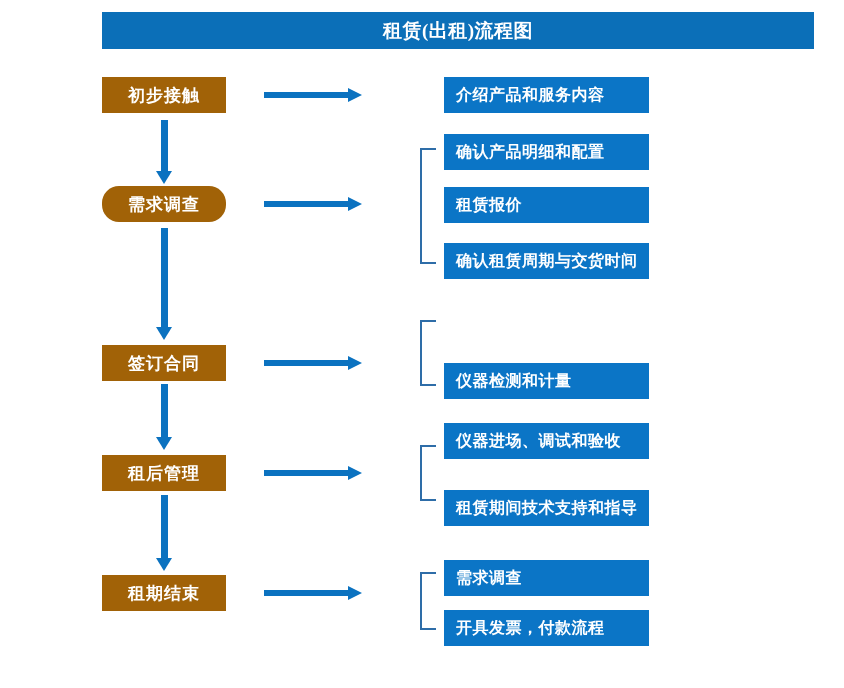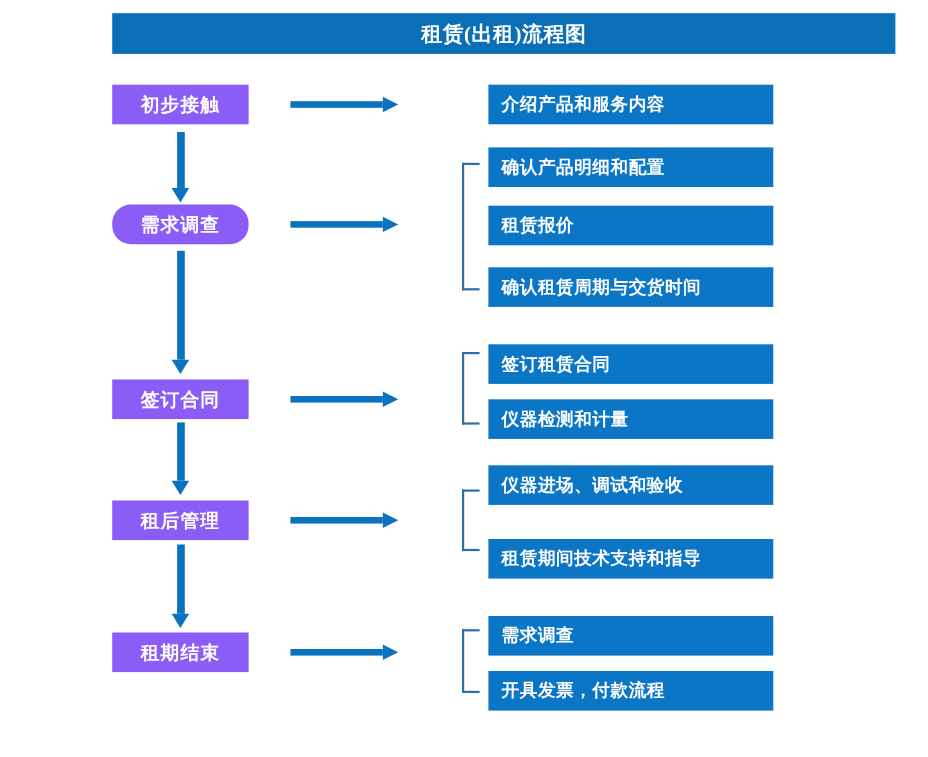--- a/index.html
+++ b/index.html
@@ -37,35 +37,35 @@
     align-items: center;
     justify-content: center;
     letter-spacing: 0.5px;
   }
 
   
   .stage-box {
     position: absolute;
     width: 124px;
     height: 36px;
-    background: #8b5cf6;
+    background: #a16207;
     color: #ffffff;
     font-size: 17px;
     font-weight: bold;
     display: flex;
     align-items: center;
     justify-content: center;
     letter-spacing: 1px;
   }
 
   
   .detail-box {
     position: absolute;
     left: 444px;
-    width: 259px;
+    width: 205px;
     height: 36px;
     background: #0B75C6;
     color: #ffffff;
     font-size: 16px;
     font-weight: bold;
     display: flex;
     align-items: center;
     padding-left: 12px;
     letter-spacing: 0.5px;
   }
@@ -198,21 +198,20 @@
   <div class="bracket" style="left:420px; top:572px; height:58px;"></div>
 
   <div class="detail-box" style="top:77px;">介绍产品和服务内容</div>
 
   <div class="detail-box" style="top:134px;">确认产品明细和配置</div>
 
   <div class="detail-box" style="top:187px;">租赁报价</div>
 
   <div class="detail-box" style="top:243px;">确认租赁周期与交货时间</div>
 
-  <div class="detail-box" style="top:313px;">签订租赁合同</div>
 
   <div class="detail-box" style="top:363px;">仪器检测和计量</div>
 
   <div class="detail-box" style="top:423px;">仪器进场、调试和验收</div>
 
   <div class="detail-box" style="top:490px;">租赁期间技术支持和指导</div>
 
   <div class="detail-box" style="top:560px;">需求调查</div>
 
   <div class="detail-box" style="top:610px;">开具发票，付款流程</div>

